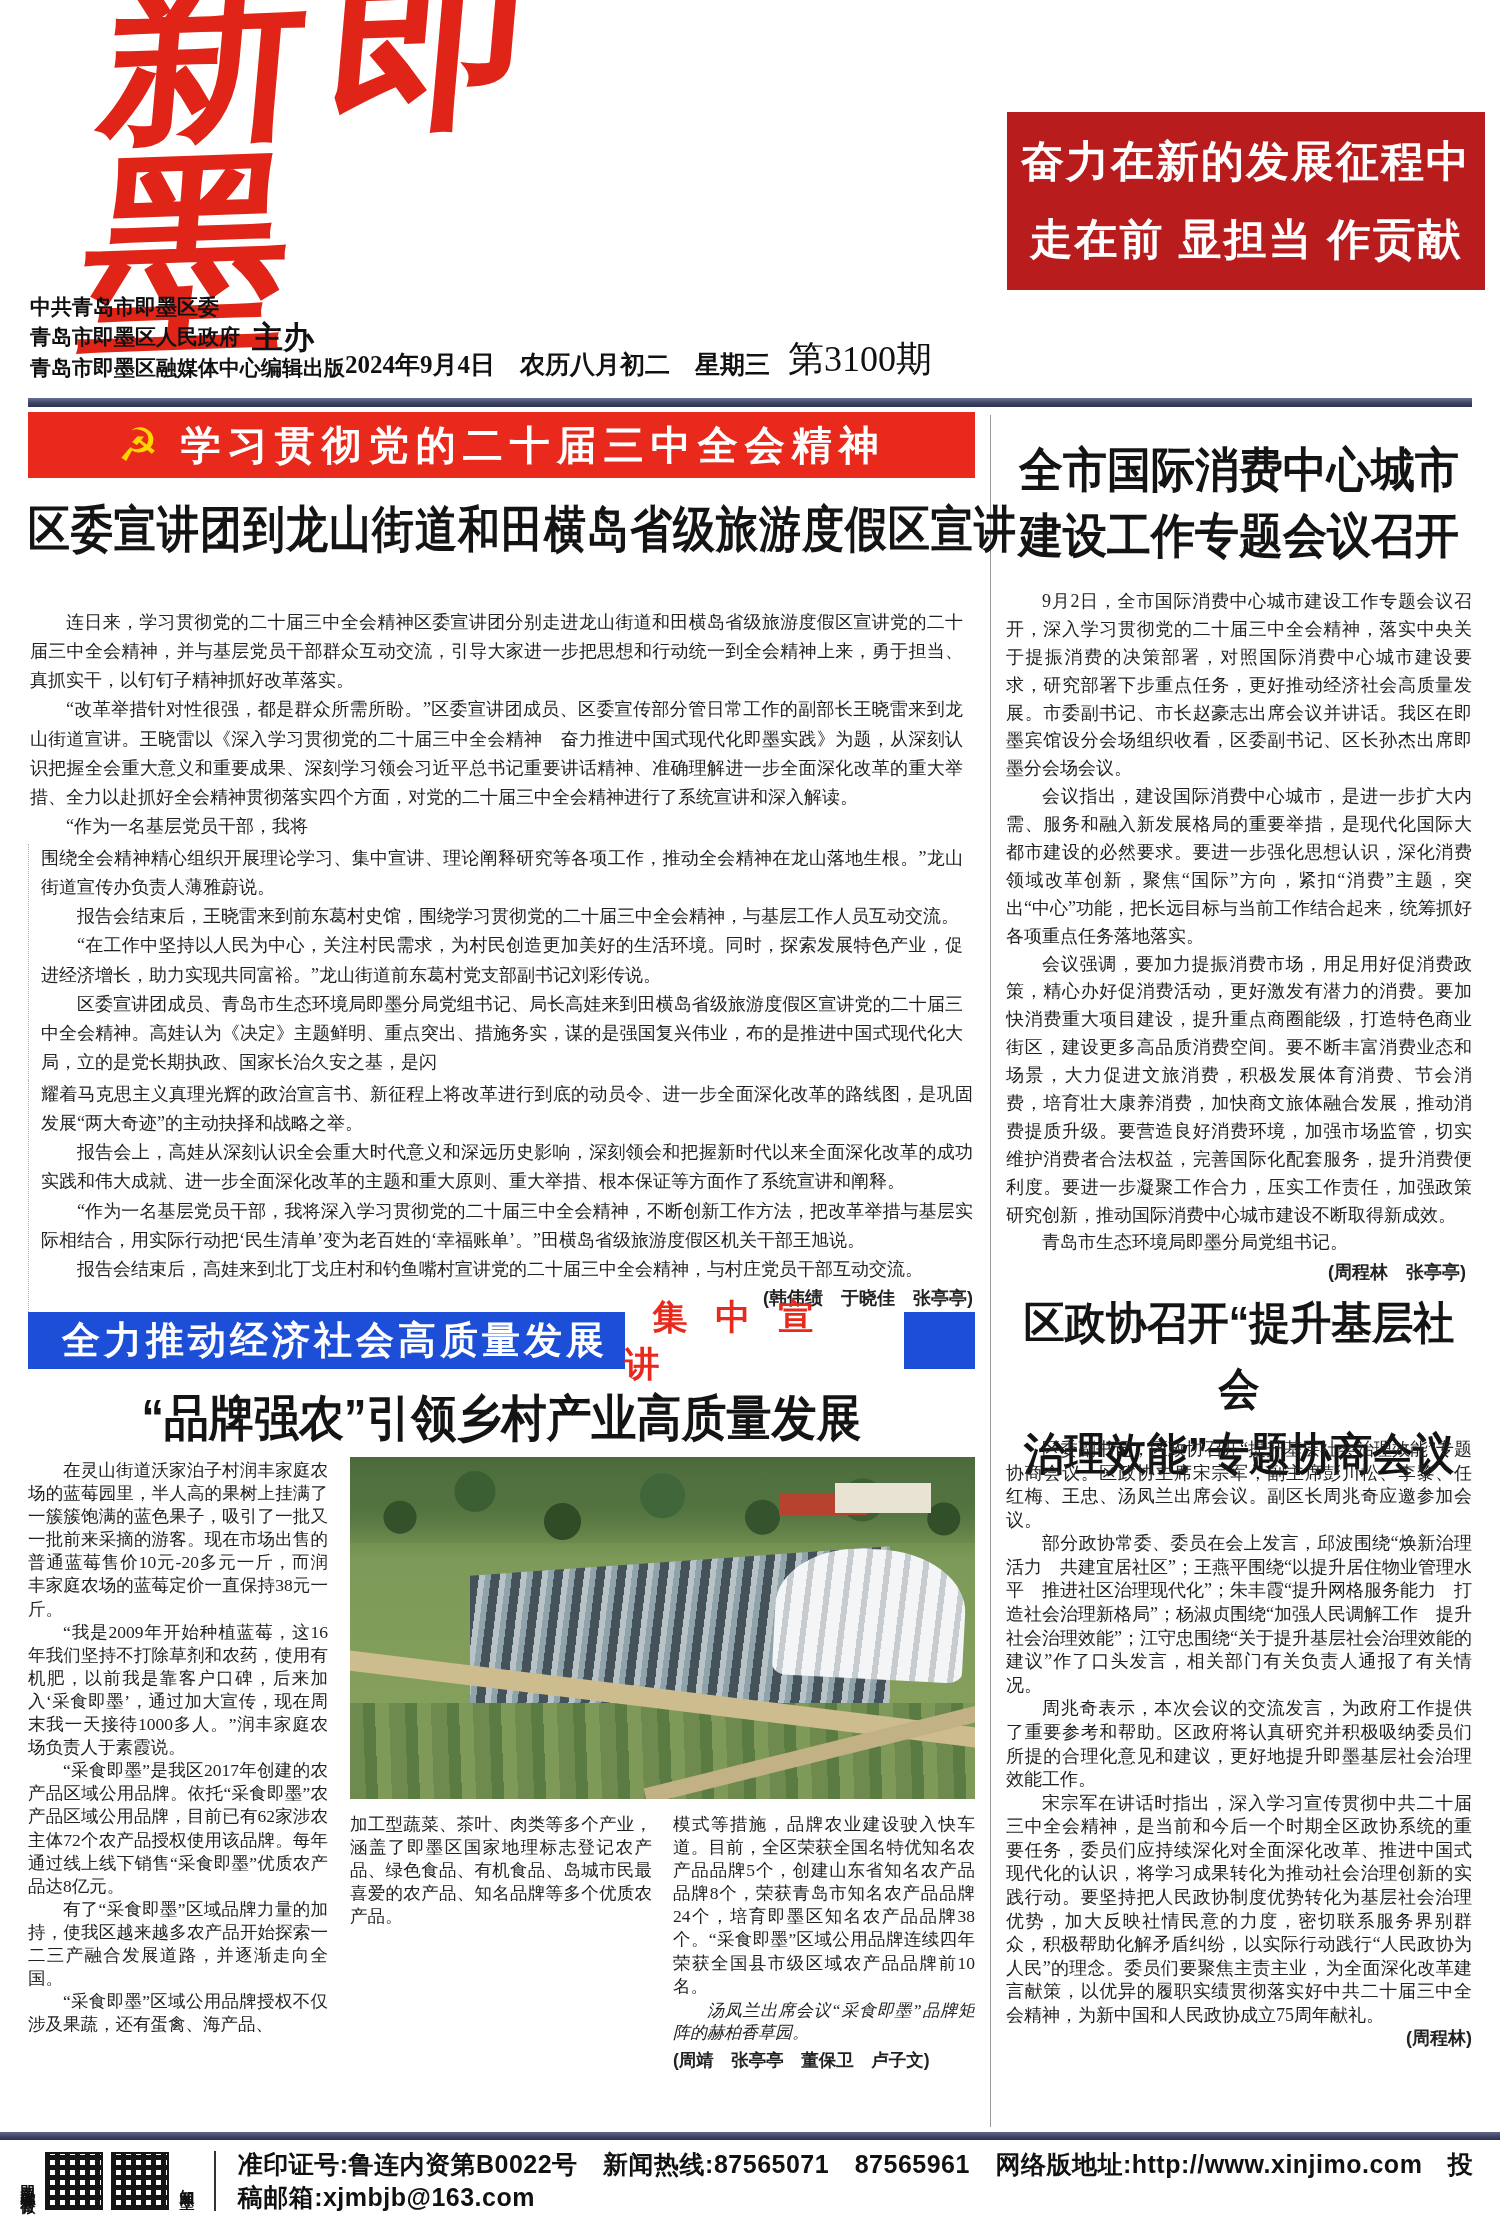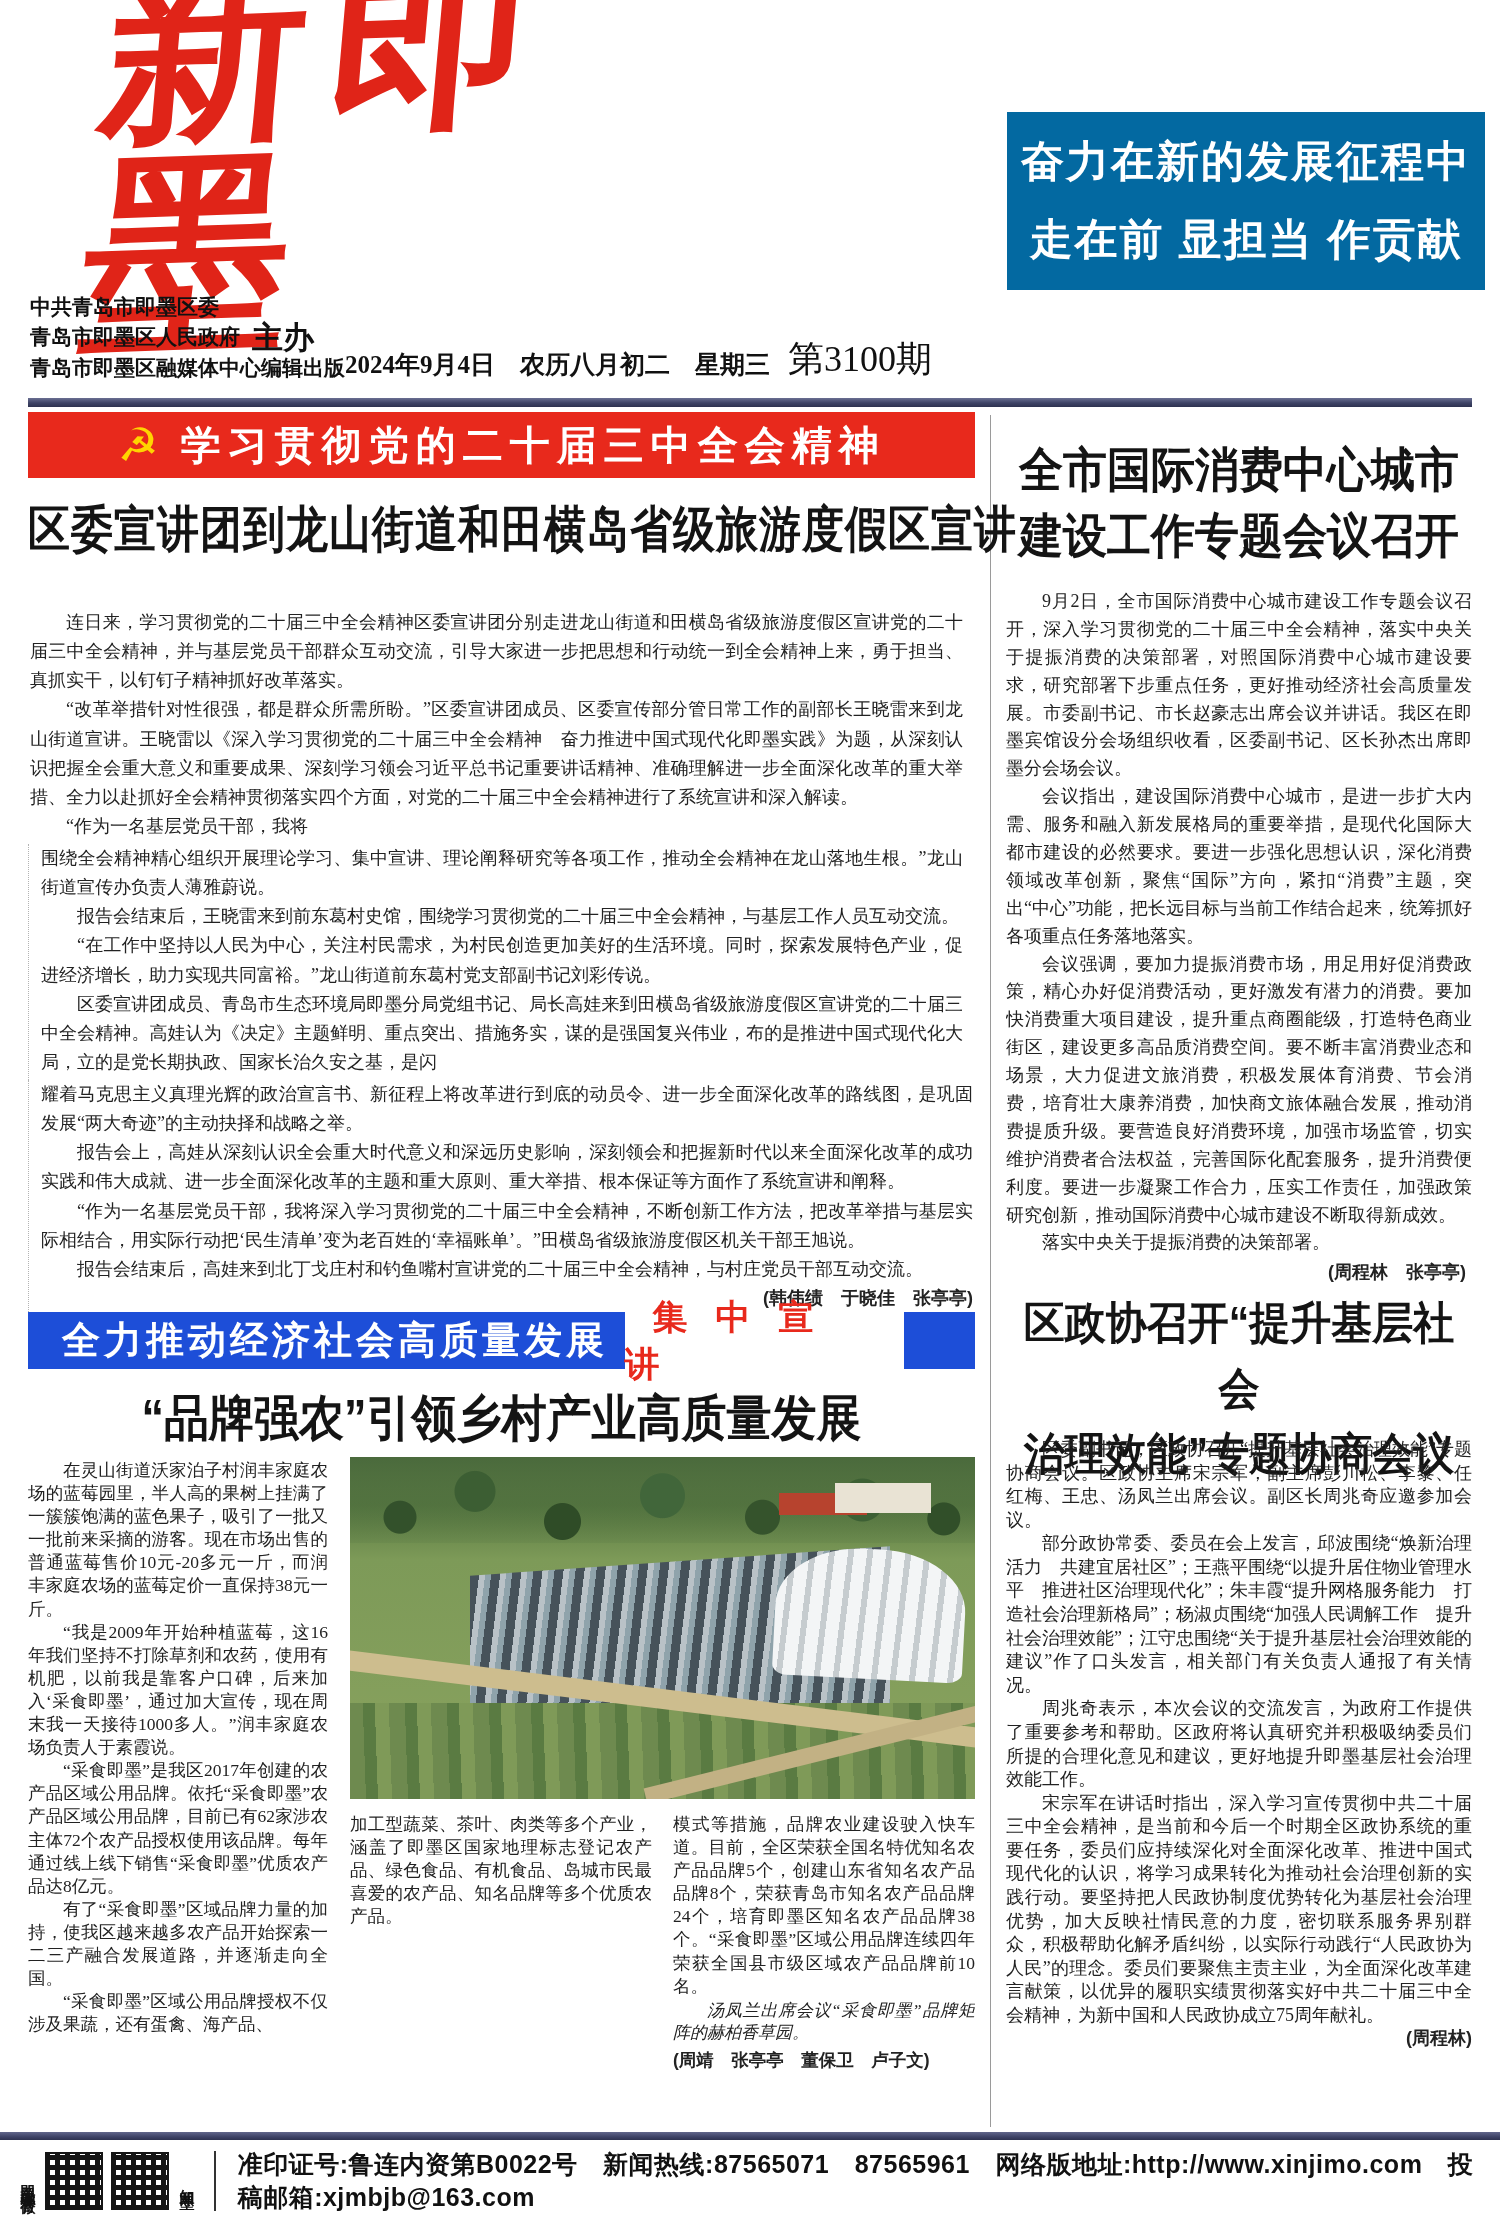--- a/index.html
+++ b/index.html
@@ -12,21 +12,21 @@
         align-items:center;justify-content:center;}
   .logo span{font-size:205px;font-weight:bold;color:#e02418;letter-spacing:22px;
         transform:skewX(-7deg) rotate(-2deg);line-height:1;
         font-family:"Liberation Serif","DejaVu Serif",serif;}
   .pub{position:absolute;left:30px;top:292px;width:330px;font-weight:bold;font-size:21px;
        line-height:1.45;color:#111;}
   .pub .row{display:flex;align-items:flex-end;}
   .pub .zb{font-size:31px;margin-left:12px;line-height:1;}
   .dateline{position:absolute;left:345px;top:348px;font-size:25px;font-weight:bold;color:#111;}
   .issue{position:absolute;left:788px;top:335px;font-size:36px;color:#111;}
-  .slogan{position:absolute;left:1007px;top:112px;width:478px;height:178px;background:#0369a1;
+  .slogan{position:absolute;left:1007px;top:112px;width:478px;height:178px;background:#b91c1c;
           display:flex;flex-direction:column;justify-content:space-evenly;align-items:center;
           color:#fff;font-weight:bold;font-size:43px;letter-spacing:2px;text-align:center;}
   .rule-navy{position:absolute;left:28px;right:28px;top:398px;height:9px;
              background:linear-gradient(180deg,#6a6f92 0%,#3e4366 55%,#2e3250 100%);}
 
   
   .left-sec{position:absolute;left:28px;top:412px;width:947px;height:1716px;}
   .banner1{position:absolute;left:0;top:0;width:100%;height:66px;background:#e8291c;
            display:flex;align-items:center;justify-content:center;gap:22px;}
   .banner1 .emblem{font-size:46px;color:#ffd400;line-height:1;}
@@ -223,21 +223,21 @@
 
     <div class="ra1-head hei">
       <div>全市国际消费中心城市</div>
       <div>建设工作专题会议召开</div>
     </div>
 
     <div class="ra1-body">
       <p class="para">9月2日，全市国际消费中心城市建设工作专题会议召开，深入学习贯彻党的二十届三中全会精神，落实中央关于提振消费的决策部署，对照国际消费中心城市建设要求，研究部署下步重点任务，更好推动经济社会高质量发展。市委副书记、市长赵豪志出席会议并讲话。我区在即墨宾馆设分会场组织收看，区委副书记、区长孙杰出席即墨分会场会议。</p>
       <p class="para">会议指出，建设国际消费中心城市，是进一步扩大内需、服务和融入新发展格局的重要举措，是现代化国际大都市建设的必然要求。要进一步强化思想认识，深化消费领域改革创新，聚焦“国际”方向，紧扣“消费”主题，突出“中心”功能，把长远目标与当前工作结合起来，统筹抓好各项重点任务落地落实。</p>
       <p class="para">会议强调，要加力提振消费市场，用足用好促消费政策，精心办好促消费活动，更好激发有潜力的消费。要加快消费重大项目建设，提升重点商圈能级，打造特色商业街区，建设更多高品质消费空间。要不断丰富消费业态和场景，大力促进文旅消费，积极发展体育消费、节会消费，培育壮大康养消费，加快商文旅体融合发展，推动消费提质升级。要营造良好消费环境，加强市场监管，切实维护消费者合法权益，完善国际化配套服务，提升消费便利度。要进一步凝聚工作合力，压实工作责任，加强政策研究创新，推动国际消费中心城市建设不断取得新成效。</p>
-      <p class="para">落实中央关于提振消费的决策部署。</p>
+      <p class="para">青岛市生态环境局即墨分局党组书记。</p>
       <p class="ra1-byline">(周程林　张亭亭)</p>
     </div>
 
     <div class="ra2-head hei">
       <div>区政协召开“提升基层社会</div>
       <div>治理效能”专题协商会议</div>
     </div>
 
     <div class="ra2-body">
       <p class="para">区委副书记，区政协召开“提升基层社会治理效能”专题协商会议。区政协主席宋宗军，副主席彭川松、李黎、任红梅、王忠、汤凤兰出席会议。副区长周兆奇应邀参加会议。</p>

